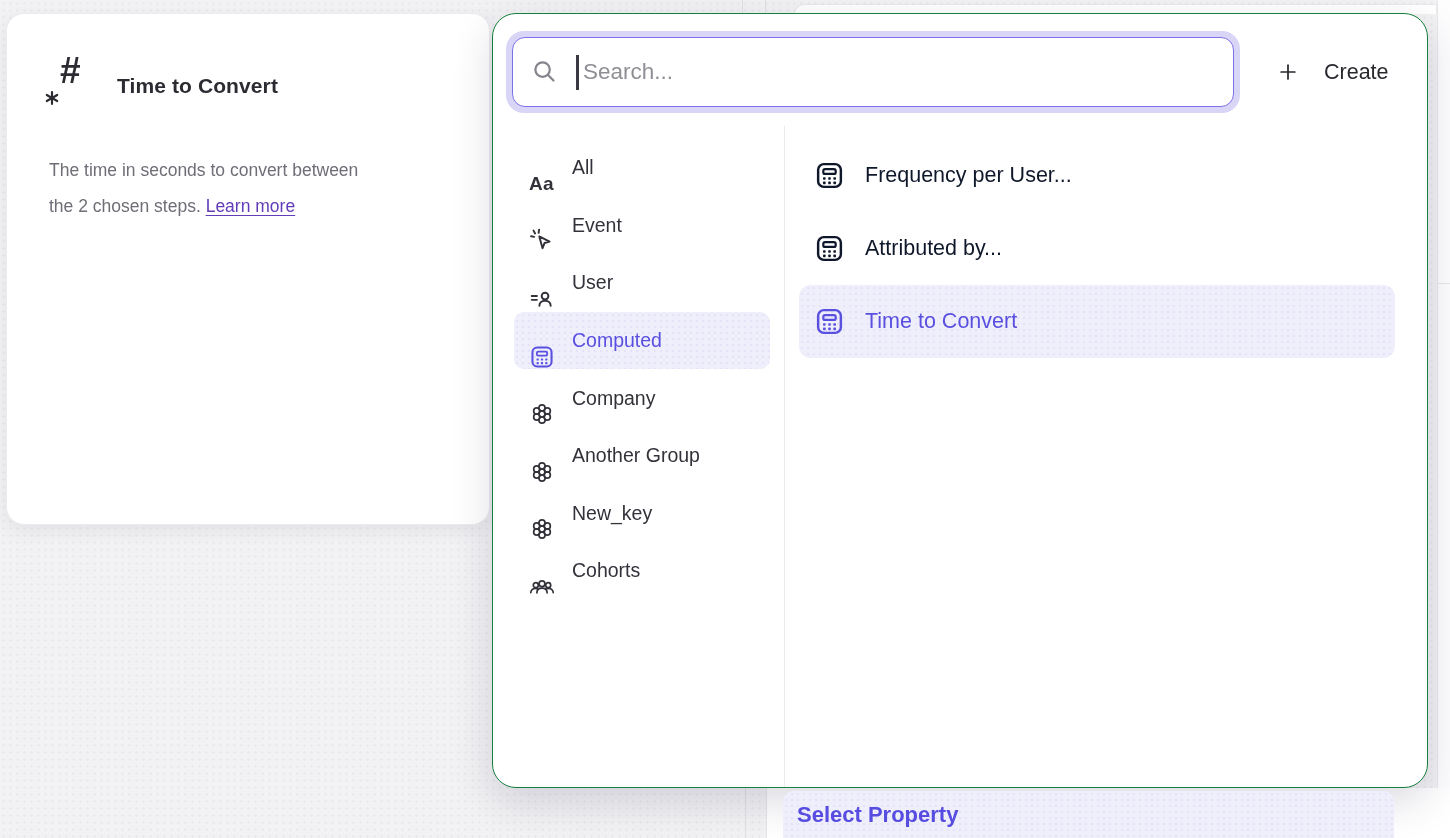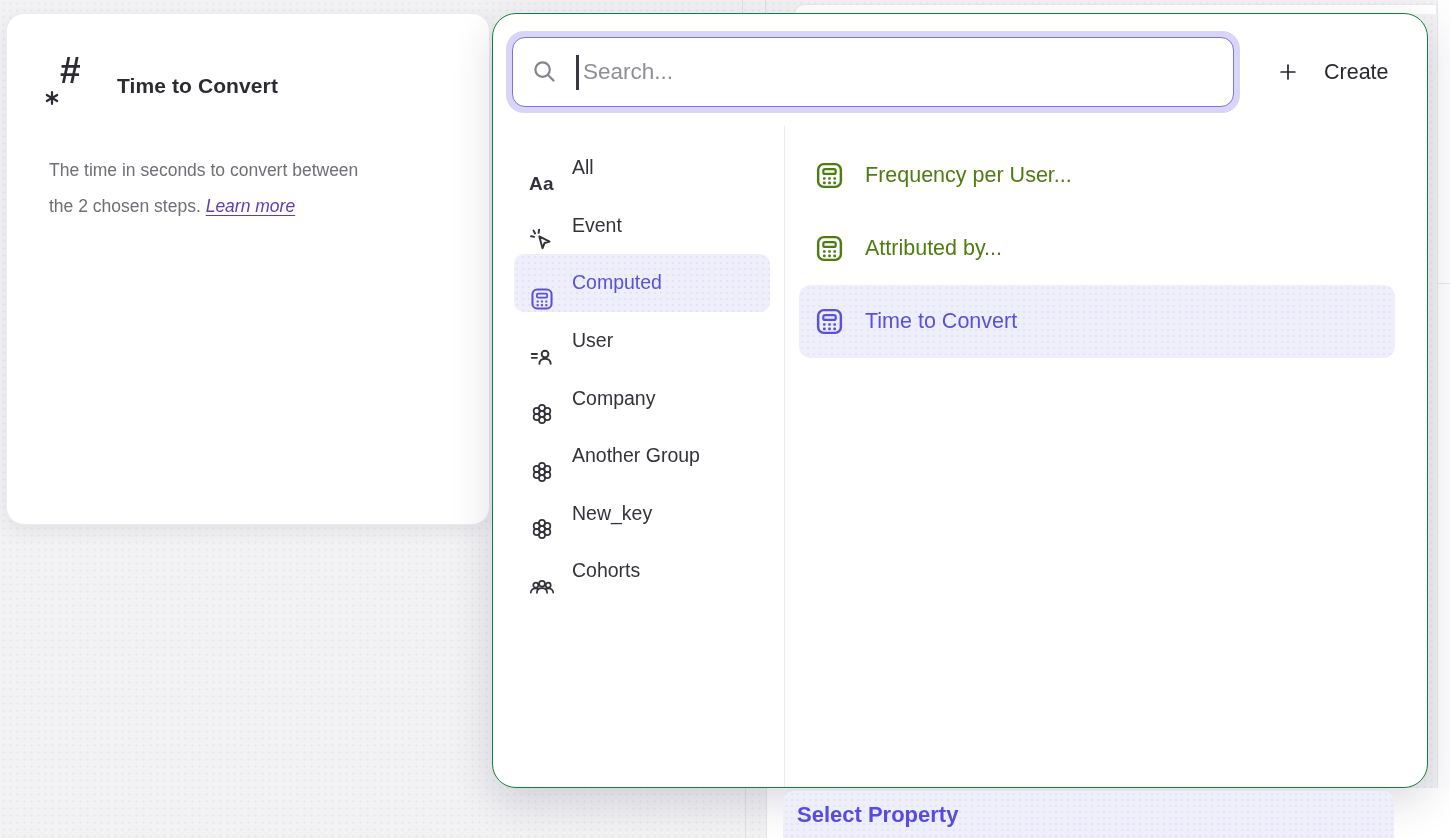--- a/index.html
+++ b/index.html
@@ -41,21 +41,21 @@
     position:absolute;left:6px;top:13px;width:484px;height:512px;
     background:#fff;border:1px solid #eceaed;border-radius:18px;
     box-shadow:0 6px 18px rgba(50,45,80,0.08);
   }
   .tooltip-icon{position:absolute;left:36px;top:44px;width:54px;height:54px;color:var(--text-dark);}
   .hash-glyph{position:absolute;left:17px;top:-8px;font-size:37px;font-weight:700;letter-spacing:-1px;color:var(--text-dark);}
   .star6{position:absolute;left:1px;top:32px;width:16px;height:16px;color:var(--text-dark);}
   .tooltip-title{position:absolute;left:110px;top:60px;font-size:21px;font-weight:700;color:var(--text-dark);letter-spacing:0.1px;}
   .tooltip-desc{position:absolute;left:42px;top:139px;width:420px;font-size:17.5px;line-height:35.5px;color:var(--text-gray);}
   .tooltip-desc .line{display:block;}
-  .learn-more{color:var(--link-purple);text-decoration:underline;text-underline-offset:3px;cursor:pointer;font-style:italic;}
+  .learn-more{color:var(--link-purple);text-decoration:underline;text-underline-offset:3px;cursor:pointer;}
   
   .popup{
     position:absolute;left:492px;top:13px;width:936px;height:775px;
     background:#fff;border:1px solid #15803d;border-radius:24px;
     box-shadow:0 14px 40px rgba(40,35,75,0.16);
     overflow:hidden;
   }
   .search-ring{position:absolute;left:13px;top:17px;width:734px;height:82px;border-radius:18px;background:var(--search-ring-lavender);}
   .search-box{position:absolute;left:6px;top:6px;width:722px;height:70px;border-radius:13px;background:#fff;border:1.5px solid var(--search-border-purple);}
   .search-box .mag{position:absolute;left:18px;top:20px;width:27px;height:27px;color:#85848c;}
@@ -80,21 +80,21 @@
     border-radius:10px;color:#33323a;font-size:19.5px;cursor:pointer;
   }
   .cat-row.selected{color:var(--accent-purple);}
   .cat-icon{width:27px;height:27px;display:flex;align-items:center;justify-content:center;flex:0 0 27px;margin-top:32px;}
   .cat-icon svg{width:26px;height:26px;}
   .aa-glyph{font-size:19px;font-weight:600;letter-spacing:0.3px;color:inherit;}
   
   .result-list{position:absolute;left:306px;top:125px;width:596px;}
   .res-row{
     height:73px;display:flex;align-items:center;gap:20px;padding-left:15px;
-    border-radius:12px;color:#4d7c0f;font-size:21.5px;cursor:pointer;
+    border-radius:12px;color:#0f172a;font-size:21.5px;cursor:pointer;
   }
   .res-row.selected{color:var(--accent-purple);}
   .res-icon{width:31px;height:31px;display:flex;align-items:center;justify-content:center;flex:0 0 31px;}
   .res-icon svg{width:31px;height:31px;}
   
   .prop-search-icon{position:absolute;left:788px;top:803px;width:26px;height:26px;color:var(--green-search);}
   .prop-pill{
     position:absolute;left:783px;top:791px;width:611px;height:47px;border-radius:10px 10px 0 0;
     display:flex;align-items:center;padding-left:14px;cursor:pointer;
     color:#564ce0;font-size:22px;font-weight:600;
@@ -158,47 +158,47 @@
         <span class="cat-icon">
           <svg viewBox="0 0 24 24" fill="none" stroke="currentColor" stroke-width="1.8" stroke-linejoin="round" stroke-linecap="round">
             <path d="M9.5 7.8 L19 12.6 L14.3 13.9 L12.5 18.6 Z"></path>
             <path d="M4.2 2.4 L5.6 5"></path>
             <path d="M1.9 7.6 L4.8 8.2"></path>
             <path d="M9.3 1.6 L8.9 4.5"></path>
           </svg>
         </span>
         <span class="cat-label">Event</span>
       </div>
+      <div class="cat-row">
+        <span class="cat-icon">
+          <svg viewBox="0 0 24 24" fill="none" stroke="currentColor" stroke-width="1.8" stroke-linecap="round" stroke-linejoin="round">
+            <path d="M2.5 9.2h4.8"></path>
+            <path d="M2.5 12.8h4.8"></path>
+            <circle cx="14.8" cy="9.3" r="3.1"></circle>
+            <path d="M9.6 18.2c0-2.9 2.3-4.6 5.2-4.6s5.2 1.7 5.2 4.6"></path>
+          </svg>
+        </span>
+        <span class="cat-label">User</span>
+      </div>
       <div class="cat-row selected dots-purple">
         <span class="cat-icon">
           <svg viewBox="0 0 24 24" fill="none" stroke="currentColor" stroke-width="1.9">
             <rect x="3.2" y="3.2" width="17.6" height="17.6" rx="4.4"></rect>
             <rect x="7.2" y="7.1" width="9.6" height="3.7" rx="1.4" stroke-width="1.7"></rect>
             <g fill="currentColor" stroke="none">
               <rect x="7" y="13.3" width="2" height="2" rx="0.5"></rect>
               <rect x="11" y="13.3" width="2" height="2" rx="0.5"></rect>
               <rect x="15" y="13.3" width="2" height="2" rx="0.5"></rect>
               <rect x="7" y="16.7" width="2" height="2" rx="0.5"></rect>
               <rect x="11" y="16.7" width="2" height="2" rx="0.5"></rect>
               <rect x="15" y="16.7" width="2" height="2" rx="0.5"></rect>
             </g>
           </svg>
         </span>
         <span class="cat-label">Computed</span>
-      </div>
-      <div class="cat-row">
-        <span class="cat-icon">
-          <svg viewBox="0 0 24 24" fill="none" stroke="currentColor" stroke-width="1.8" stroke-linecap="round" stroke-linejoin="round">
-            <path d="M2.5 9.2h4.8"></path>
-            <path d="M2.5 12.8h4.8"></path>
-            <circle cx="14.8" cy="9.3" r="3.1"></circle>
-            <path d="M9.6 18.2c0-2.9 2.3-4.6 5.2-4.6s5.2 1.7 5.2 4.6"></path>
-          </svg>
-        </span>
-        <span class="cat-label">User</span>
       </div>
       <div class="cat-row">
         <span class="cat-icon">
           <svg viewBox="0 0 24 24" fill="none" stroke="currentColor" stroke-width="1.55">
             <circle cx="12" cy="12" r="2.85"></circle>
             <circle cx="12" cy="6.4" r="2.85"></circle>
             <circle cx="16.85" cy="9.2" r="2.85"></circle>
             <circle cx="16.85" cy="14.8" r="2.85"></circle>
             <circle cx="12" cy="17.6" r="2.85"></circle>
             <circle cx="7.15" cy="14.8" r="2.85"></circle>

